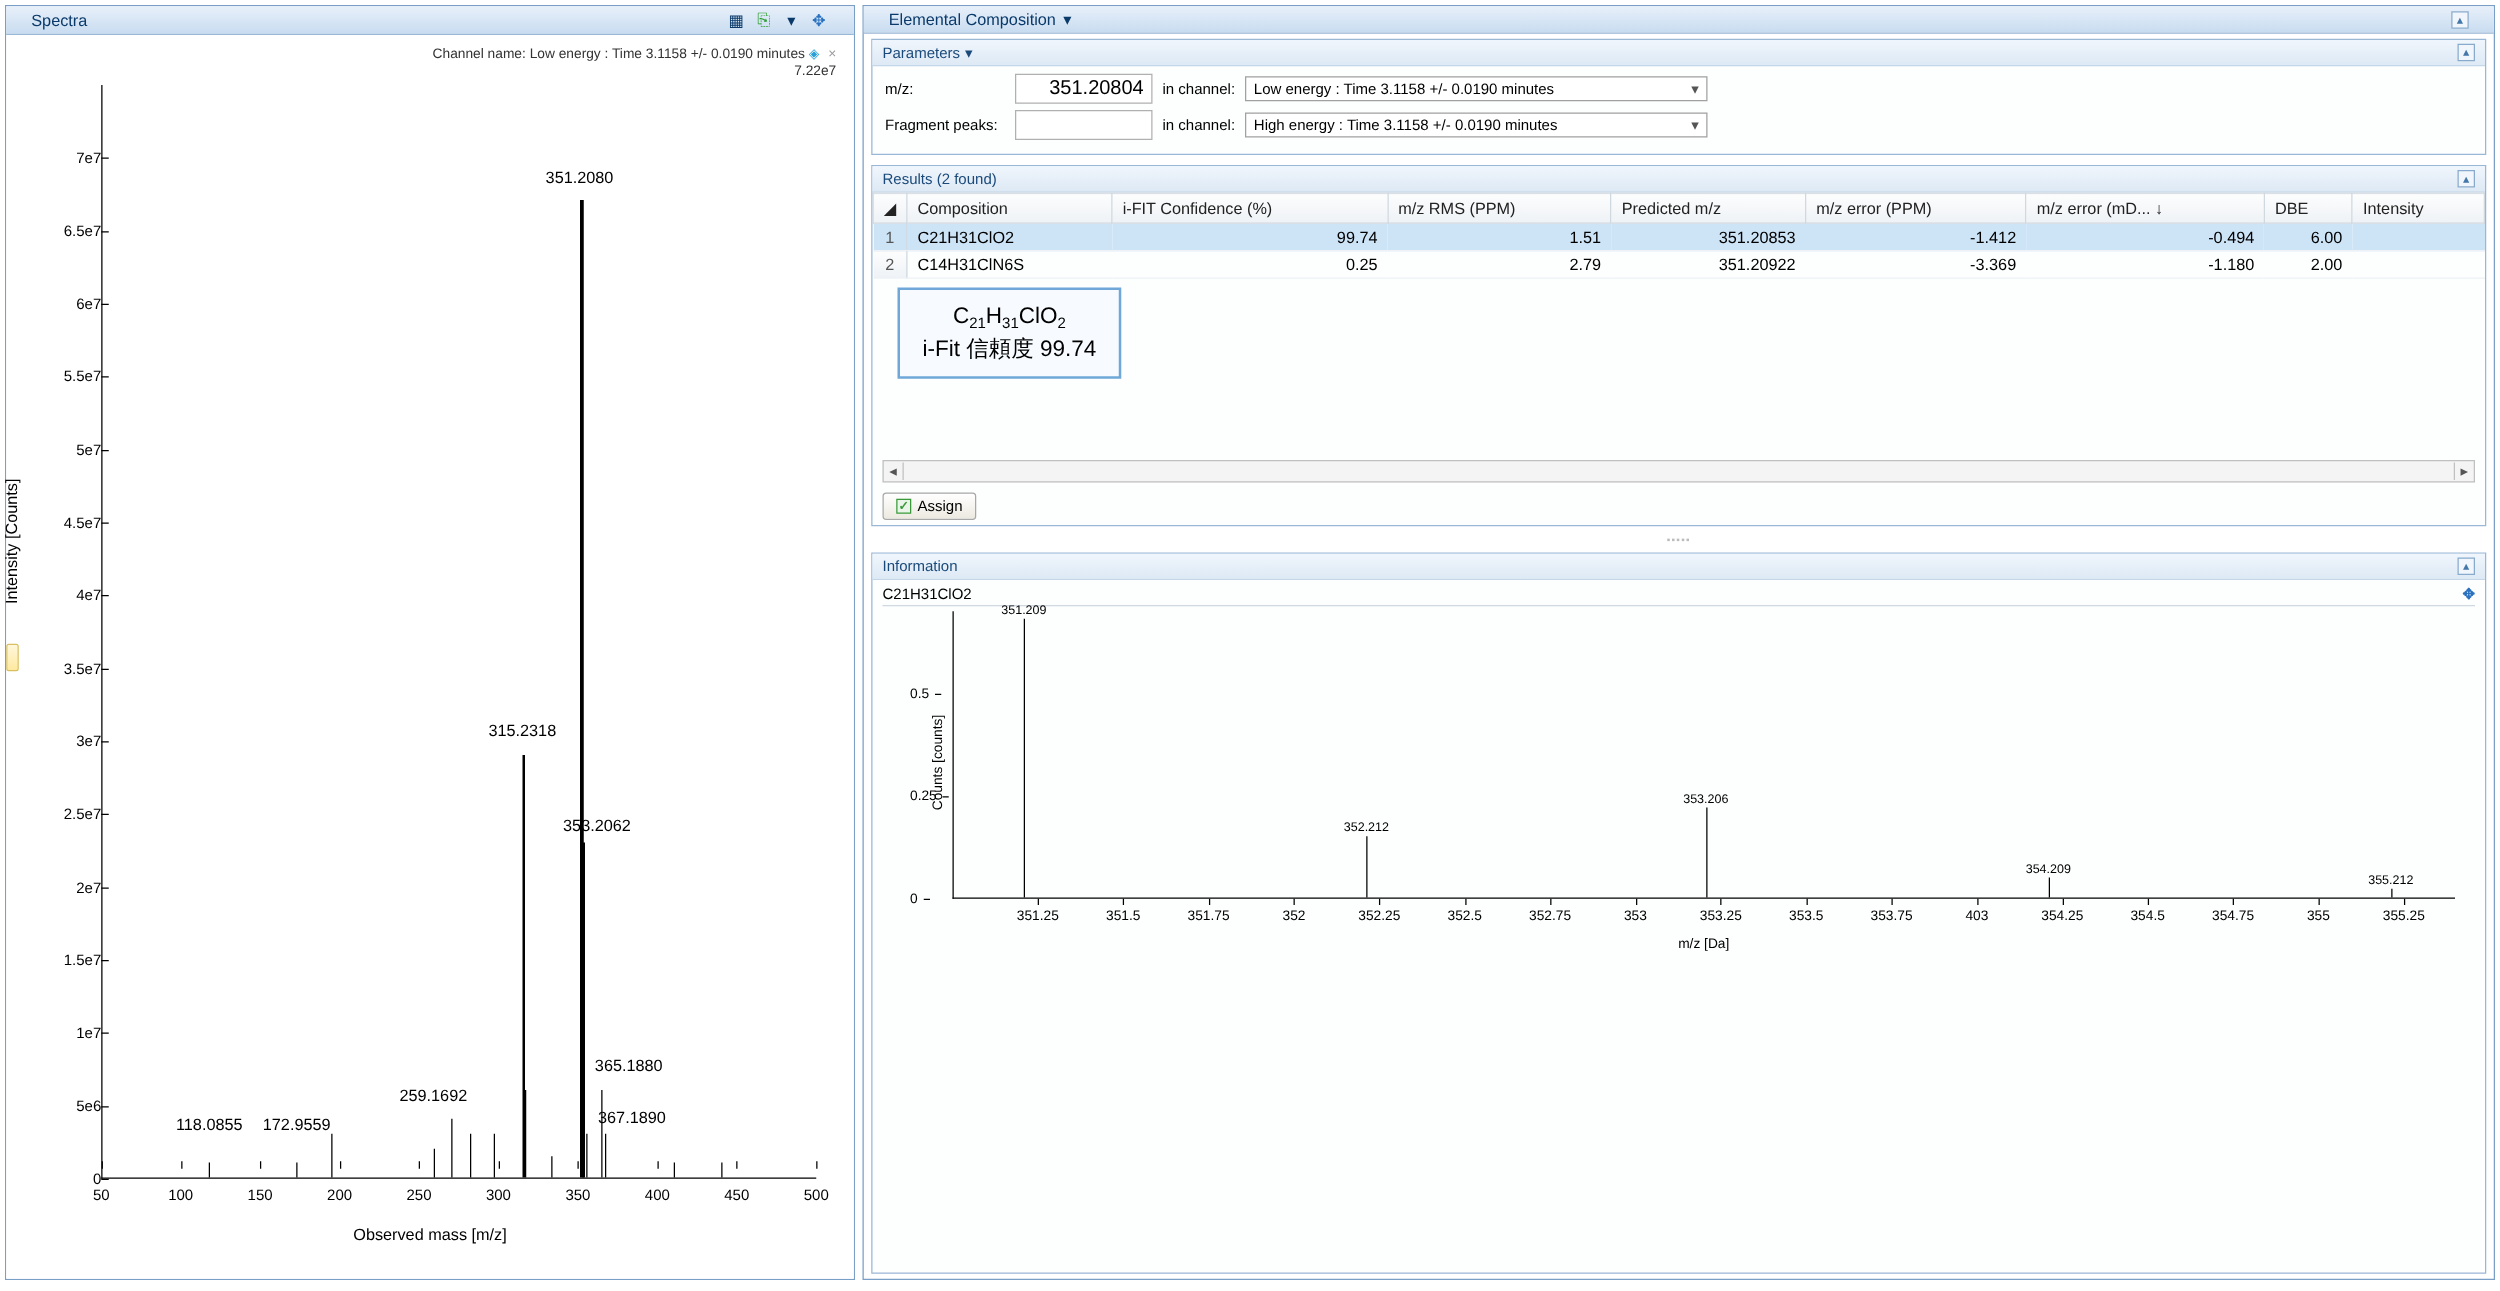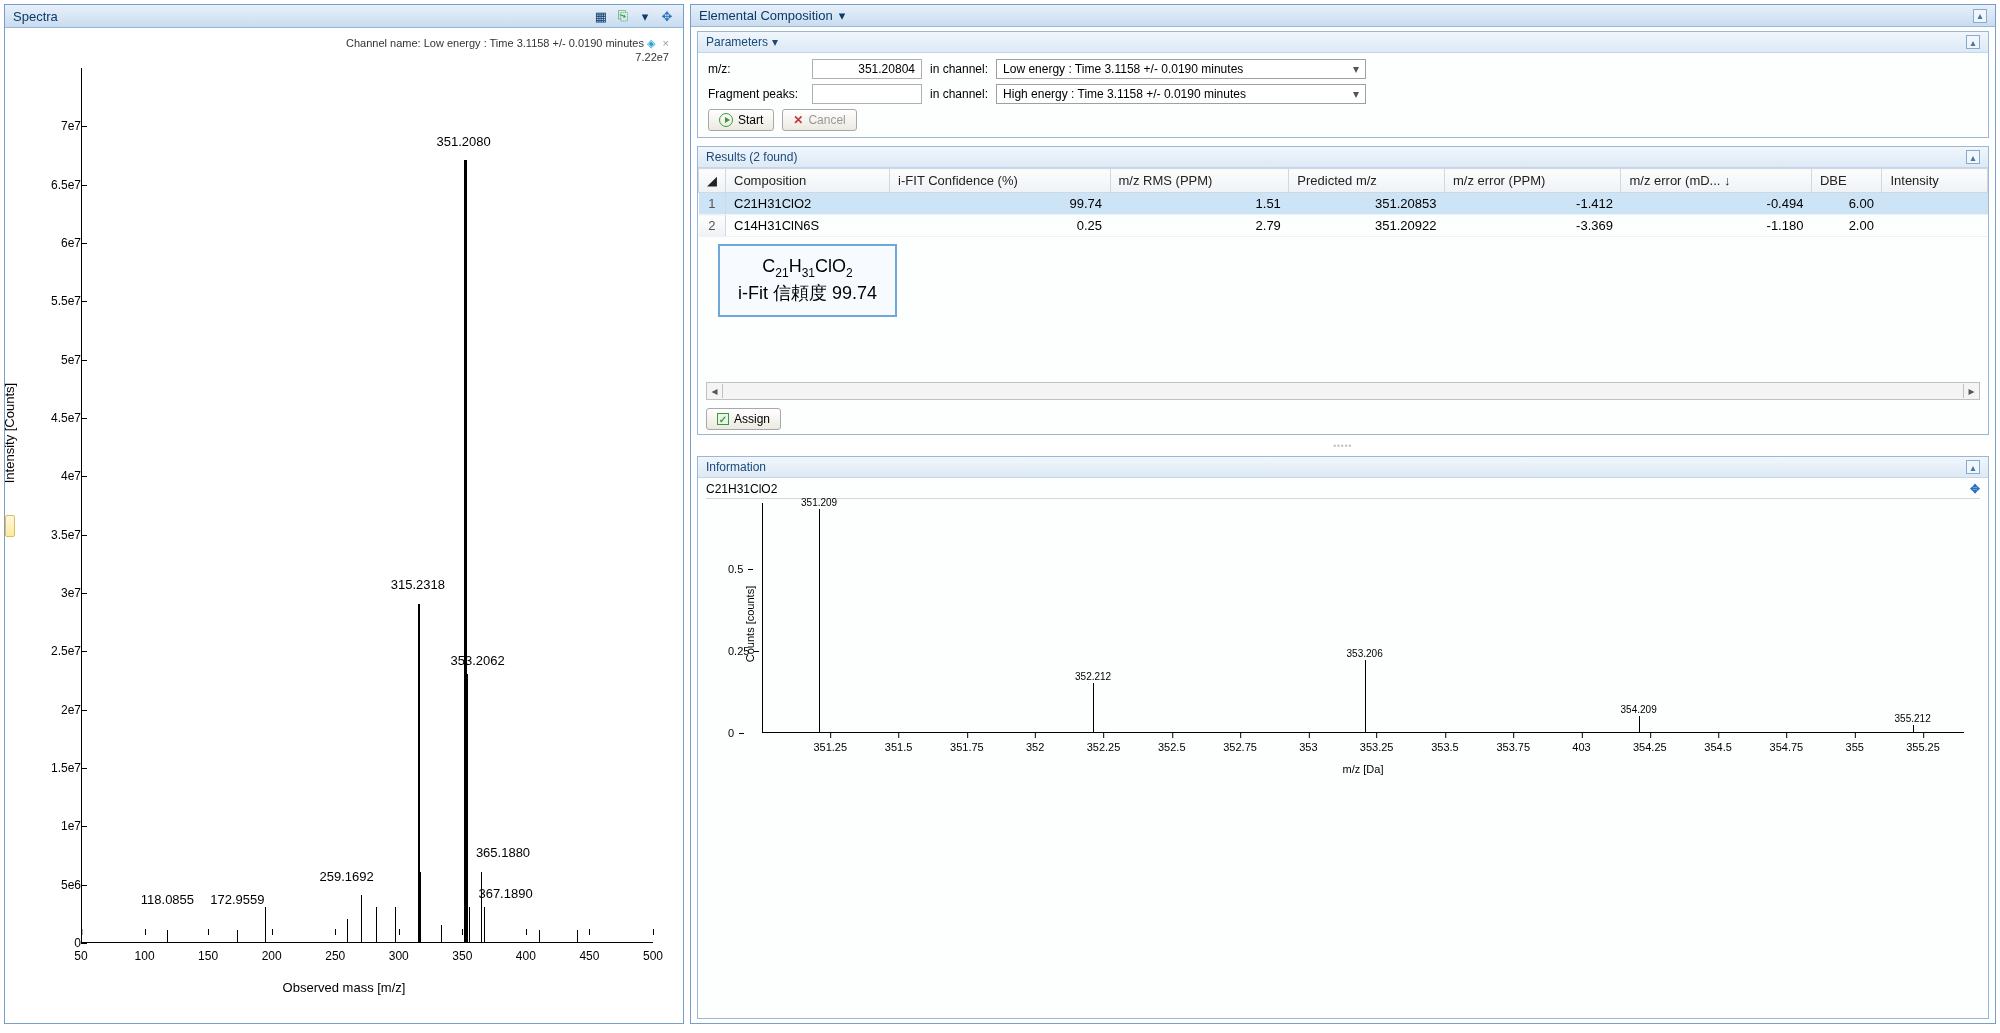--- a/index.html
+++ b/index.html
@@ -3,21 +3,21 @@
 <meta charset="utf-8">
 <style>
   * { box-sizing: border-box; margin: 0; padding: 0; }
   body { font-family: 'Segoe UI', Tahoma, sans-serif; font-size: 12px; background: #fff; display: flex; gap: 6px; padding: 4px; }
   .panel { border: 1px solid #7a9fc6; background: #fff; display: flex; flex-direction: column; }
   .panel-left { width: 680px; height: 1020px; }
   .panel-right { flex: 1; height: 1020px; display: flex; }
   .panel-header {
     background: linear-gradient(#e8f0fa, #c8dcf0);
     border-bottom: 1px solid #9bb7d6;
-    padding: 3px 8px;
+    padding: 3px 20px;
     display: flex; align-items: center; gap: 6px;
     font-size: 13px; color: #0a3a6a; justify-content: center;
   }
   .panel-header .spacer { flex: 1; }
   .panel-header .dropdown-arrow { color: #0a3a6a; }
   .toolbar-icon { width: 16px; height: 16px; display: inline-flex; align-items: center; justify-content: center; cursor: pointer; font-size: 13px; }
   .plot-area { flex: 1; position: relative; background: #fff; padding: 8px; }
   .spectra-label { position: absolute; top: 8px; right: 14px; font-size: 11px; color: #333; text-align: right; line-height: 1.3; }
   .spectra-label .close-x { color: #999; margin-left: 4px; cursor: pointer; }
   .spectra-label .diamond { color: #2aa0d6; }
@@ -39,21 +39,21 @@
     background: linear-gradient(#f0f6fc, #dde9f5);
     border-bottom: 1px solid #c5d6e8;
     padding: 3px 8px; font-size: 12px; color: #1a4a7a;
     display: flex; align-items: center;
   }
   .subpanel-header .spacer { flex: 1; }
   .collapse-icon { width: 14px; height: 14px; border: 1px solid #88aacc; background: #f0f6fc; display: inline-flex; align-items: center; justify-content: center; font-size: 10px; color: #4477aa; cursor: pointer; }
   .subpanel-body { padding: 6px 10px; }
   .param-row { display: flex; align-items: center; gap: 8px; margin-bottom: 5px; font-size: 12px; }
   .param-row label { width: 96px; }
-  .param-input { border: 1px solid #b0b0b0; padding: 2px 6px; font-size: 12px; width: 110px; text-align: right; background: #fff; }
+  .param-input { border: 1px solid #b0b0b0; padding: 2px 6px; font-size: 16px; width: 110px; text-align: right; background: #fff; }
   .param-select { border: 1px solid #a0a0a0; background: #fff; padding: 2px 6px; font-size: 12px; width: 370px; display: flex; align-items: center; }
   .param-select .sel-arrow { margin-left: auto; color: #555; }
   .check-row { display: flex; align-items: center; gap: 6px; margin: 4px 0 8px; }
   .check-row input { accent-color: #2a72c0; }
   .btn { border: 1px solid #a8a8a8; background: linear-gradient(#fff, #ece9e0); padding: 3px 10px; border-radius: 3px; display: inline-flex; align-items: center; gap: 5px; cursor: pointer; font-size: 12px; }
   .btn.disabled { color: #999; }
   .play-icon { width: 14px; height: 14px; border-radius: 50%; border: 1px solid #3a9a3a; display: inline-flex; align-items: center; justify-content: center; }
   .play-icon::after { content: ''; border-left: 5px solid #3a9a3a; border-top: 3px solid transparent; border-bottom: 3px solid transparent; margin-left: 2px; }
   .x-icon { color: #c23a3a; font-weight: bold; }
   
@@ -198,30 +198,20 @@
             <span class="sel-arrow">▾</span>
         </div>
       </div>
       <div class="param-row">
         <label>Fragment peaks:</label>
         <input class="param-input" value="" style="">
         <span>in channel:</span>
         <div class="param-select">
           <span>High energy : Time 3.1158 +/- 0.0190 minutes</span>
             <span class="sel-arrow">▾</span>
-        </div>
-      </div>
-      <div style="display:flex; gap:8px;">
-        <div class="btn">
-          <span class="play-icon"></span>
-          <span>Start</span>
-        </div>
-        <div class="btn disabled">
-          <span class="x-icon">✕</span>
-          <span>Cancel</span>
         </div>
       </div>
     </div>
   </div>
 
   <div class="subpanel" style="flex:0 0 auto; position:relative;">
     <div class="subpanel-header">
       <span>Results (2 found)</span>
       <span class="spacer"></span>
       <span class="collapse-icon">▴</span>

